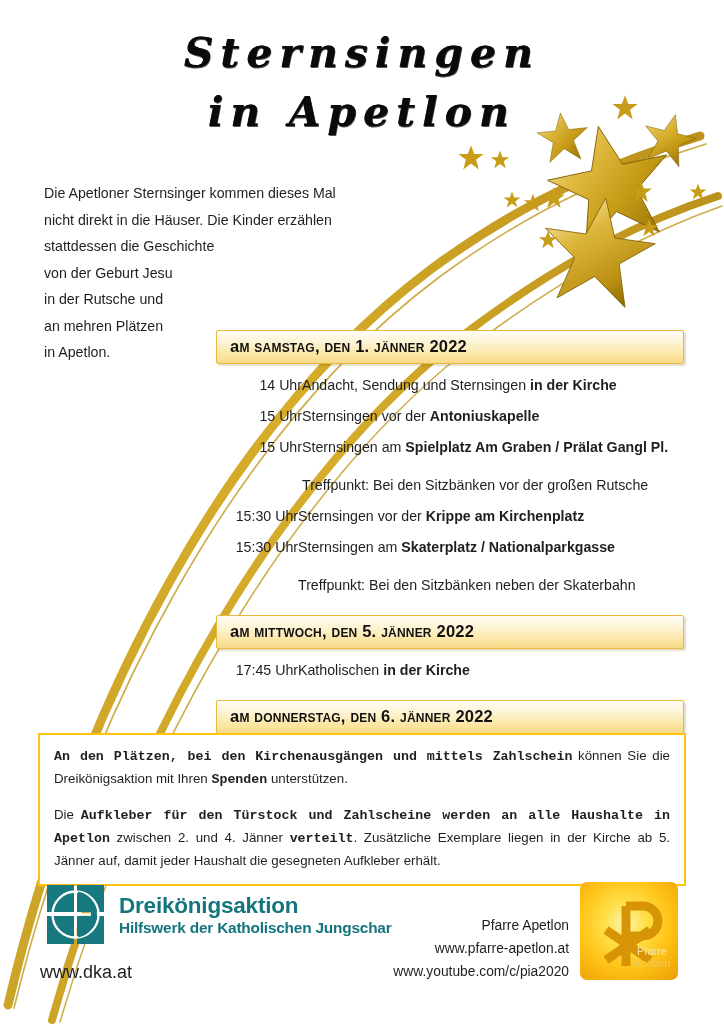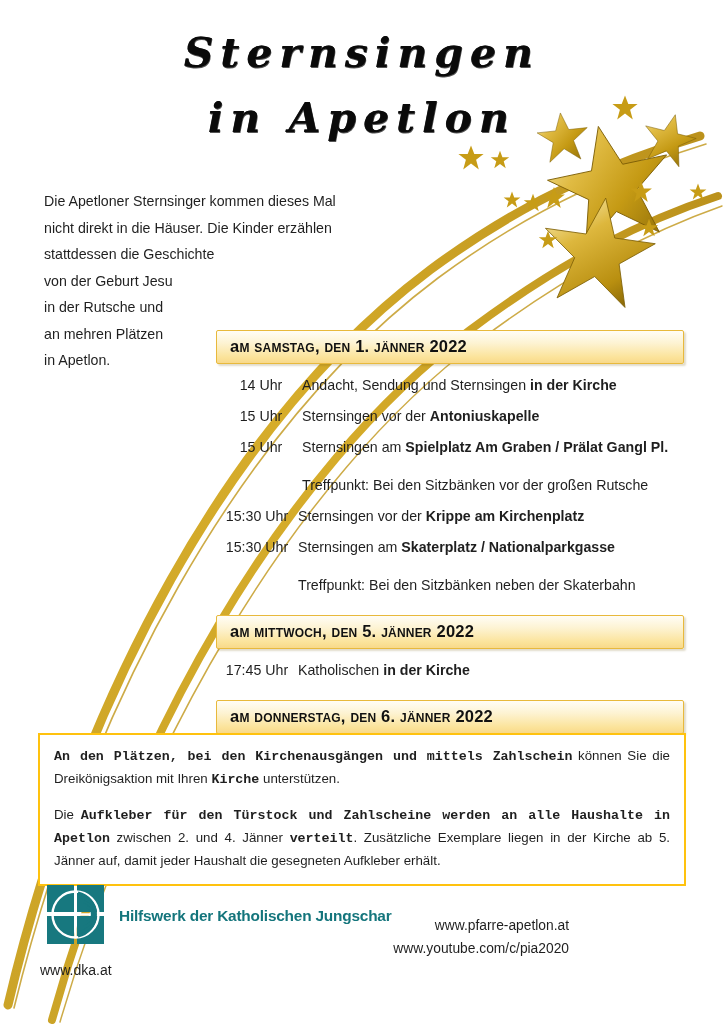--- a/index.html
+++ b/index.html
@@ -34,39 +34,38 @@
     font-family: "DejaVu Serif", "Liberation Serif", serif;
     font-weight: bold;
     font-size: 41px;
     letter-spacing: 7px;
     color: #0a0a0a;
     line-height: 1.45;
     white-space: nowrap;
     text-shadow: 0.5px 0.5px 0 #555, -0.3px -0.3px 0 #2a2a2a;
   }
   .title-line.second {
-    margin-top: 6px;
   }
 
   
   .art {
     position: absolute;
     left: 0;
     top: 0;
     width: 724px;
     height: 1024px;
     z-index: 1;
     pointer-events: none;
   }
 
   
   .intro {
     position: absolute;
     left: 44px;
-    top: 188px;
+    top: 180px;
     width: 360px;
     z-index: 5;
     font-size: 14.2px;
     line-height: 26.5px;
     color: #1f1f1f;
   }
   .intro div { white-space: nowrap; }
 
   
   .schedule {
@@ -97,21 +96,21 @@
   .entry {
     display: flex;
     align-items: flex-start;
     margin-top: 12px;
     font-size: 14.2px;
     line-height: 19px;
     color: #1f1f1f;
   }
   .entry .time {
     flex: 0 0 82px;
-    text-align: center;
+    text-align: right;
     white-space: nowrap;
     padding-left: 4px;
   }
   .entry .time.wide { padding-left: 0; }
   .entry .desc { flex: 1 1 auto; }
   .entry .desc b { font-weight: bold; text-align: center; }
   .entry .sub {
     display: block;
     margin-top: 19px;
   }
@@ -164,21 +163,21 @@
   .dka-words .l2 {
     font-size: 15.4px;
     font-weight: bold;
     line-height: 19px;
     letter-spacing: -0.2px;
   }
   .dka-url {
     position: absolute;
     left: 40px;
     top: 90px;
-    font-size: 14px;
+    font-size: 18px;
     color: #1f1f1f;
   }
 
   .pfarre-text {
     position: absolute;
     right: 155px;
     top: 42px;
     text-align: right;
     font-size: 13.8px;
     line-height: 23px;
@@ -333,48 +332,62 @@
     <div class="day-header">Am Donnerstag, den 6. Jänner 2022</div>
     <div class="entries">
       <div class="entry">
         <span class="time">9 Uhr</span>
         <span class="desc"><span>Messe </span><b>in der Kirche</b><span>, Hl. Dreikönige</span></span>
       </div>
     </div>
   </div>
 
   <div class="infobox">
-    <p><b>An den Plätzen, bei den Kirchenausgängen und mittels Zahlschein</b><span> können Sie die Dreikönigsaktion mit Ihren </span><b>Kirche</b><span> unterstützen.</span></p>
+    <p><b>An den Plätzen, bei den Kirchenausgängen und mittels Zahlschein</b><span> können Sie die Dreikönigsaktion mit Ihren </span><b>Spenden</b><span> unterstützen.</span></p>
     <p><span>Die </span><b>Aufkleber für den Türstock und Zahlscheine werden an alle Haushalte in Apetlon</b><span> zwischen 2. und 4. Jänner </span><b>verteilt</b><span>. Zusätzliche Exemplare liegen in der Kirche ab 5. Jänner auf, damit jeder Haushalt die gesegneten Aufkleber erhält.</span></p>
   </div>
 
   <div class="footer">
 
     <div class="dka-logo">
       <svg class="dka-mark" viewBox="0 0 66 62" xmlns="http://www.w3.org/2000/svg">
         <rect x="1" y="1" width="27" height="27" fill="#17787f"></rect>
         <rect x="31" y="1" width="27" height="27" fill="#17787f"></rect>
         <rect x="1" y="32" width="27" height="28" fill="#17787f"></rect>
         <rect x="31" y="32" width="27" height="28" fill="#17787f"></rect>
         <circle cx="29.5" cy="30.5" r="23" fill="none" stroke="#ffffff" stroke-width="2.4"></circle>
         <path d="M 29.5 7.5 L 29.5 53.5" stroke="#ffffff" stroke-width="2.4"></path>
         <path d="M 6.5 30.5 L 52.5 30.5" stroke="#ffffff" stroke-width="2.4"></path>
         <path d="M 32 9 A 22 22 0 0 1 32 52" fill="none" stroke="#17787f" stroke-width="3.2"></path>
         <path d="M 35 13 A 18 18 0 0 1 35 48" fill="none" stroke="#17787f" stroke-width="3"></path>
         <path d="M 38 18 A 13 13 0 0 1 38 43" fill="none" stroke="#17787f" stroke-width="2.8"></path>
         <path d="M 41 23 A 8 8 0 0 1 41 38" fill="none" stroke="#17787f" stroke-width="2.6"></path>
       </svg>
       <div class="dka-words">
+        <div class="l1">Dreikönigsaktion</div>
         <div class="l2">Hilfswerk der Katholischen Jungschar</div>
       </div>
     </div>
 
     <div class="dka-url">www.dka.at</div>
 
     <div class="pfarre-text">
+      <div>Pfarre Apetlon</div>
       <div>www.pfarre-apetlon.at</div>
       <div>www.youtube.com/c/pia2020</div>
     </div>
 
+    <div class="pfarre-logo">
+      <svg viewBox="0 0 98 98" width="98" height="98" xmlns="http://www.w3.org/2000/svg">
+        <g stroke="#d79406" stroke-width="9" fill="none" stroke-linecap="butt">
+          <path d="M 46 84 L 46 24"></path>
+          <path d="M 46 24 L 63 24 A 15 15 0 0 1 63 54 L 46 54"></path>
+          <path d="M 26 78 L 70 48"></path>
+          <path d="M 26 48 L 70 78"></path>
+        </g>
+        <text x="57" y="73" font-family="'Liberation Sans', sans-serif" font-size="11" fill="#f6e6a8">Pfarre</text>
+        <text x="53" y="85" font-family="'Liberation Sans', sans-serif" font-size="11" fill="#e8c96a">Apetlon</text>
+      </svg>
+    </div>
 
   </div>
 
 </div>
 
 </body></html>

